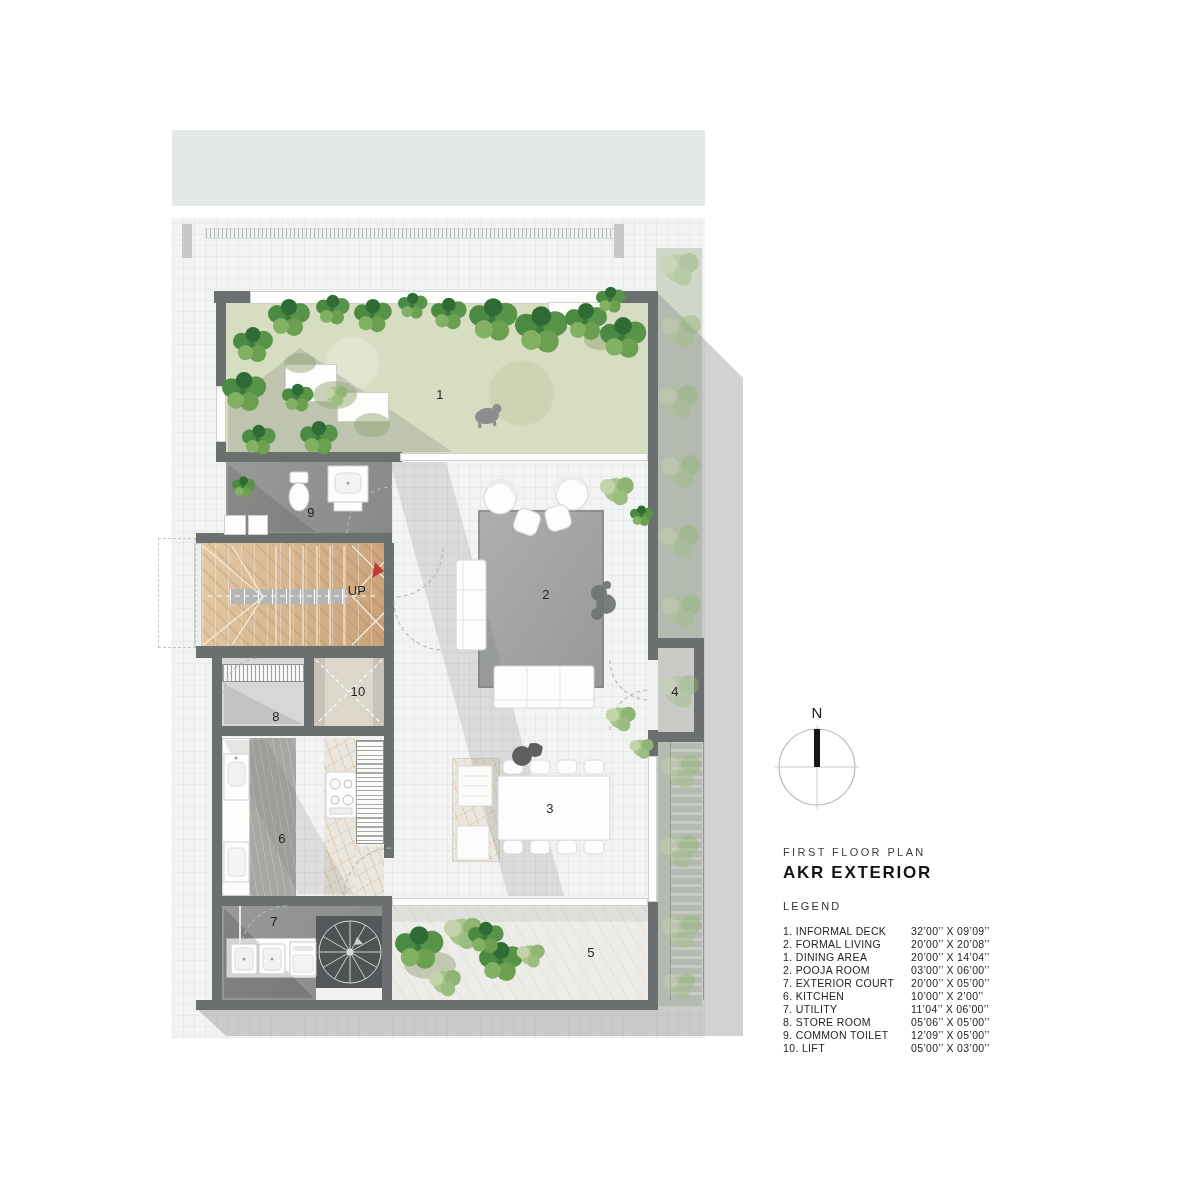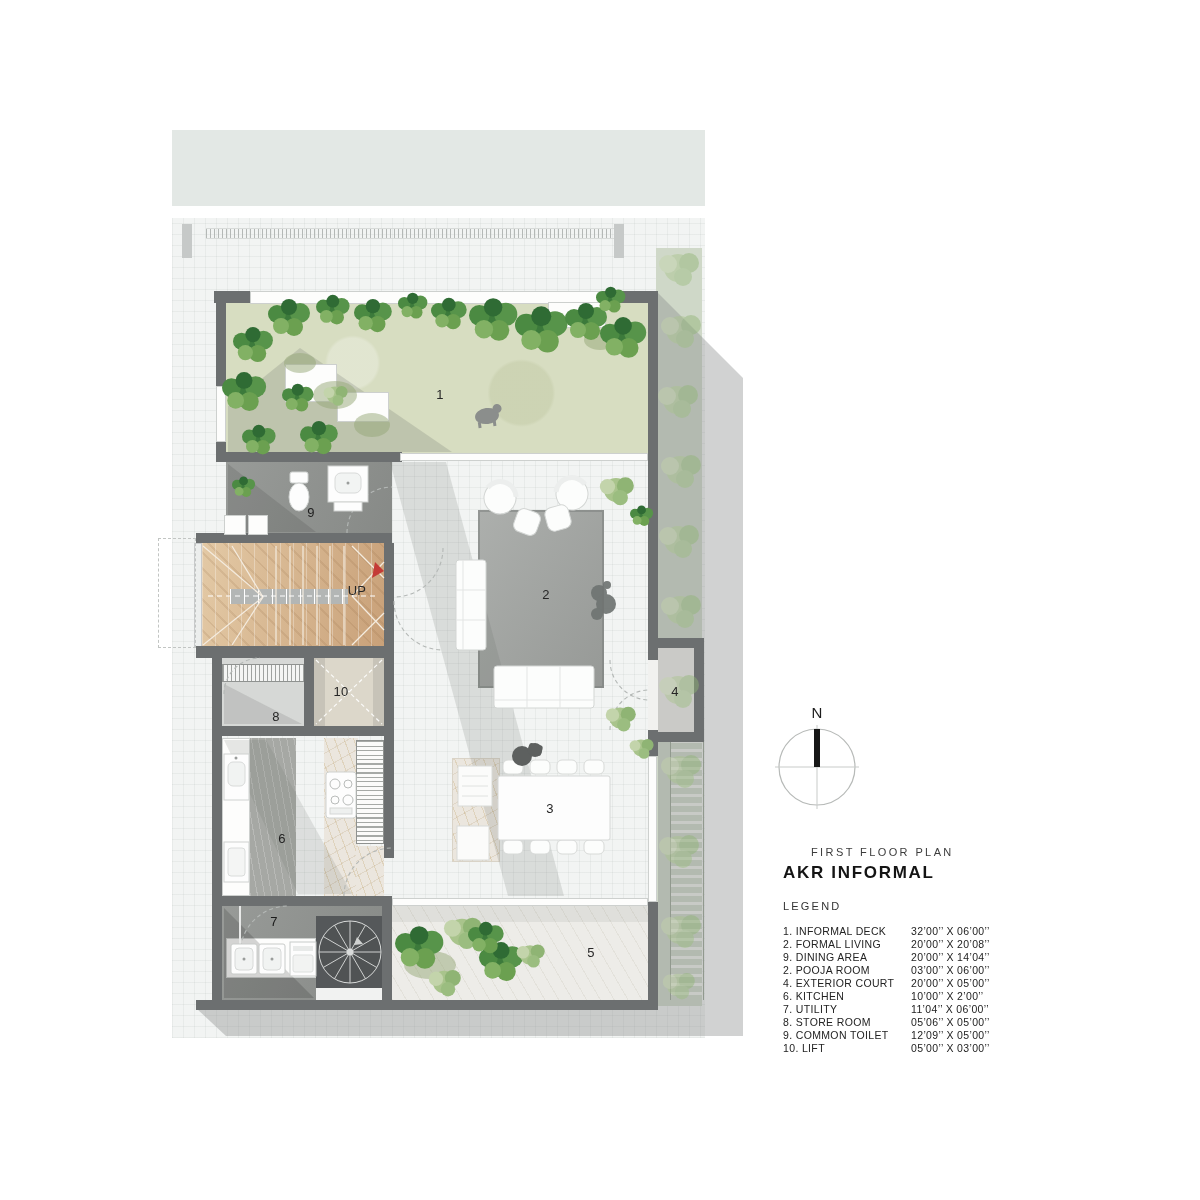--- a/index.html
+++ b/index.html
@@ -23,21 +23,21 @@
   .marble-c{background:#edece8;background-image:repeating-linear-gradient(60deg,rgba(175,170,150,.16) 0,rgba(175,170,150,.16) 1px,transparent 1px,transparent 12px);}
   .hatch-v{background-image:repeating-linear-gradient(90deg,#9fa2a0 0,#9fa2a0 1px,transparent 1px,transparent 4px);border:1px solid #8f9290;box-sizing:border-box;background-color:#f4f5f4;}
   .hatch-h{background-image:repeating-linear-gradient(180deg,#a6a9a6 0,#a6a9a6 1px,transparent 1px,transparent 4.5px);border:1px solid #8f9290;box-sizing:border-box;background-color:#fbfbfa;}
   .fence{background-image:repeating-linear-gradient(90deg,#b4b8b6 0,#b4b8b6 1px,transparent 1px,transparent 4px);border-top:1px solid #d8dbd9;border-bottom:1px solid #d8dbd9;}
   .greens{background:#cfd8c8;}
   .rungs{background-image:repeating-linear-gradient(180deg,#f0f3ec 0,#f0f3ec 3px,transparent 3px,transparent 9px);border-left:1px solid #98a492;border-right:1px solid #98a492;}
   .rug{background:#a3a6a3;background-image:linear-gradient(125deg,rgba(255,255,255,.10),rgba(0,0,0,.08));box-shadow:inset 0 0 0 2px rgba(120,124,121,.5);}
   .rn{position:absolute;transform:translate(-50%,-50%);font-size:13px;color:#262626;letter-spacing:.3px;}
   .dashedbox{border:1px dashed #c2c5c3;box-sizing:border-box;}
   .tb{position:absolute;left:783px;top:846px;width:222px;color:#262626;}
-  .tb .t1{font-size:11px;letter-spacing:2.4px;color:#3c3c3c;margin-left:28px;}
+  .tb .t1{font-size:11px;letter-spacing:2.4px;color:#3c3c3c;}
   .tb .t2{font-size:17px;font-weight:bold;letter-spacing:1.7px;color:#141414;margin-top:5px;}
   .tb .t3{font-size:11px;letter-spacing:2.2px;color:#333;margin-top:17px;}
   .tb .rows{margin-top:13px;}
   .tb .row{display:flex;line-height:13px;font-size:10.5px;letter-spacing:.35px;color:#232323;}
   .tb .row .lab{flex:0 0 128px;}
   .northN{position:absolute;left:817px;top:712px;transform:translate(-50%,-50%);font-size:15px;color:#1d1d1d;}
   svg{position:absolute;left:0;top:0;pointer-events:none;}
 </style>
 </head>
 <body>
@@ -371,48 +371,48 @@
 
   <span class="rn" style="left:440px;top:394px;">1</span>
   <span class="rn" style="left:546px;top:594px;">2</span>
   <span class="rn" style="left:550px;top:808px;">3</span>
   <span class="rn" style="left:675px;top:691px;">4</span>
   <span class="rn" style="left:591px;top:952px;">5</span>
   <span class="rn" style="left:282px;top:838px;color:#1e1e1e;">6</span>
   <span class="rn" style="left:274px;top:921px;color:#1a1a1a;">7</span>
   <span class="rn" style="left:276px;top:716px;">8</span>
   <span class="rn" style="left:311px;top:512px;color:#1e1e1e;">9</span>
-  <span class="rn" style="left:341px;top:691px;">10</span>
+  <span class="rn" style="left:358px;top:691px;">10</span>
   <span class="rn" style="left:357px;top:590px;font-weight:500;">UP</span>
 
   <span class="northN">N</span>
 
   <div class="tb">
     <div class="t1">FIRST FLOOR PLAN</div>
-    <div class="t2">AKR INFORMAL</div>
+    <div class="t2">AKR EXTERIOR</div>
     <div class="t3">LEGEND</div>
     <div class="rows">
       <div class="row">
           <span class="lab">1. INFORMAL DECK</span>
-          <span>32’00’’ X 06’00’’</span>
+          <span>32’00’’ X 09’09’’</span>
         </div>
       <div class="row">
           <span class="lab">2. FORMAL LIVING</span>
           <span>20’00’’ X 20’08’’</span>
         </div>
       <div class="row">
-          <span class="lab">9. DINING AREA</span>
+          <span class="lab">1. DINING AREA</span>
           <span>20’00’’ X 14’04’’</span>
         </div>
       <div class="row">
           <span class="lab">2. POOJA ROOM</span>
           <span>03’00’’ X 06’00’’</span>
         </div>
       <div class="row">
-          <span class="lab">4. EXTERIOR COURT</span>
+          <span class="lab">7. EXTERIOR COURT</span>
           <span>20’00’’ X 05’00’’</span>
         </div>
       <div class="row">
           <span class="lab">6. KITCHEN</span>
           <span>10’00’’ X 2’00’’</span>
         </div>
       <div class="row">
           <span class="lab">7. UTILITY</span>
           <span>11’04’’ X 06’00’’</span>
         </div>

